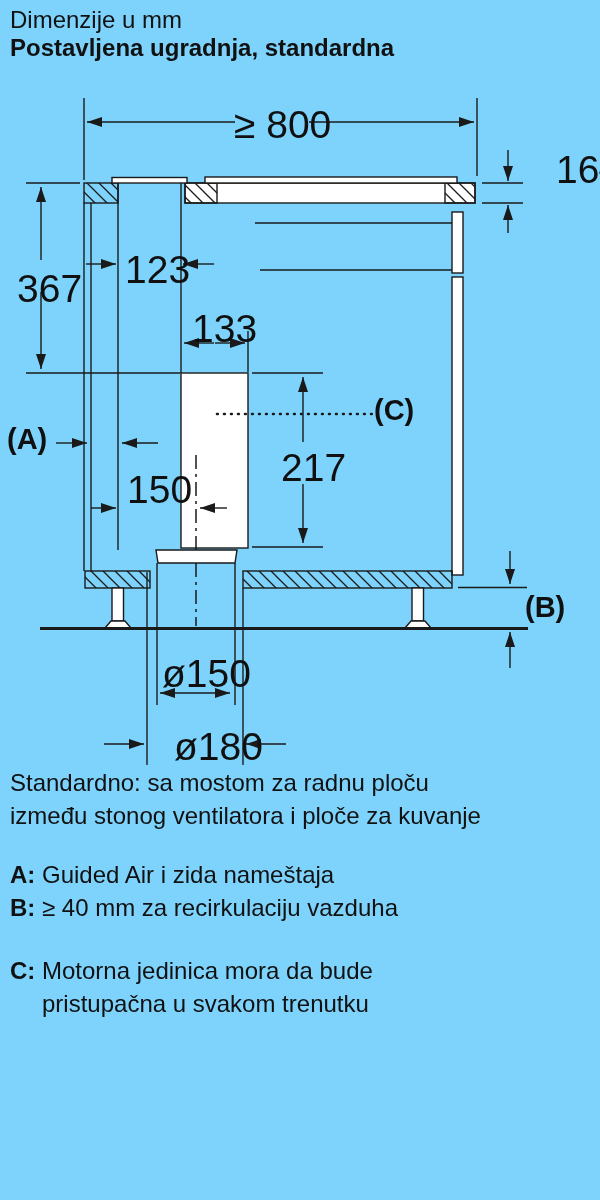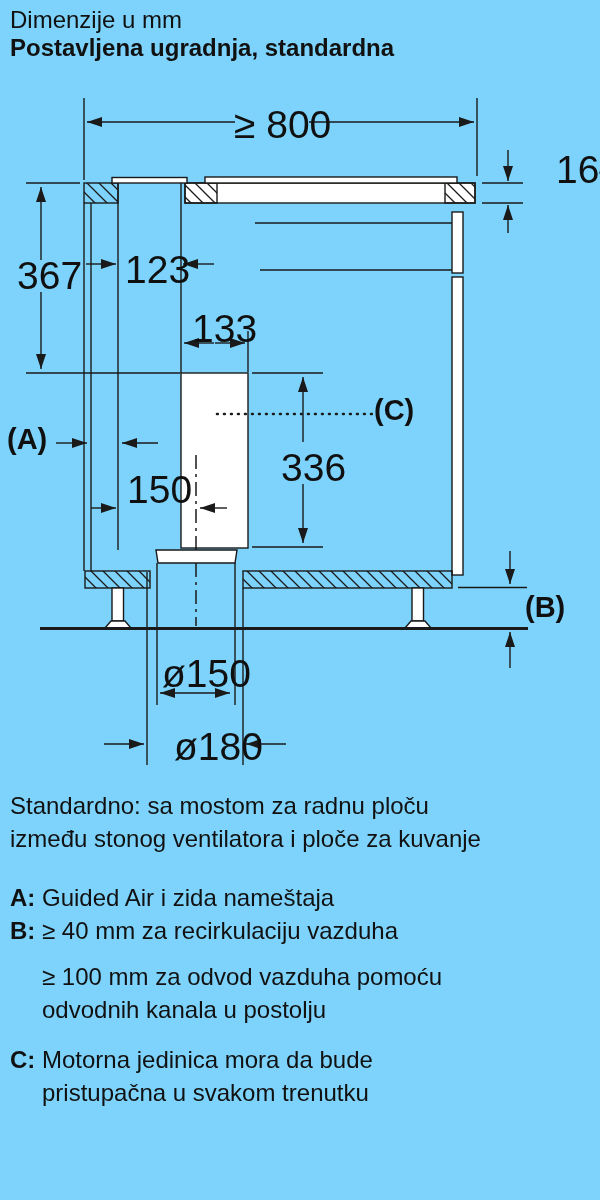--- a/index.html
+++ b/index.html
@@ -21,21 +21,21 @@
     font-size: 39px;
     white-space: nowrap;
     color: #101010;
     line-height: 1;
   }
   .dlabel.small { font-size: 39px; margin-left: 44px; }
   .dlabel.bold { font-weight: bold; font-size: 29px; }
   .notes {
     position: absolute;
     left: 10px;
-    top: 789px;
+    top: 766px;
     width: 582px;
     font-size: 24px;
     line-height: 33px;
   }
   .intro { margin-bottom: 26px; }
   .nitem { display: flex; }
   .nitem.gap13 { margin-top: 13px; }
   .nitem.gap17 { margin-top: 17px; }
   .nkey { width: 32px; flex: 0 0 32px; font-weight: bold; }
 </style>
@@ -186,24 +186,24 @@
 
       <g>
         <line x1="104" y1="744" x2="144" y2="744" marker-end="url(#ah)"></line>
         <line x1="286" y1="744" x2="246" y2="744" marker-end="url(#ah)"></line>
       </g>
     </g>
   </svg>
 
   <div class="dlabel" style="left:234px; top:105px">≥ 800</div>
   <div class="dlabel small" style="left:512px; top:150px">16–45</div>
-  <div class="dlabel" style="left:17px;  top:256px">367</div>
+  <div class="dlabel" style="left:17px;  top:269px">367</div>
   <div class="dlabel" style="left:125px; top:250px">123</div>
   <div class="dlabel" style="left:192px; top:309px">133</div>
-  <div class="dlabel" style="left:281px; top:448px">336</div>
+  <div class="dlabel" style="left:281px; top:448px">217</div>
   <div class="dlabel" style="left:127px; top:470px">150</div>
   <div class="dlabel" style="left:162px; top:654px">ø150</div>
   <div class="dlabel" style="left:174px; top:727px">ø180</div>
   <div class="dlabel bold" style="left:7px;   top:425px">(A)</div>
   <div class="dlabel bold" style="left:525px; top:593px">(B)</div>
   <div class="dlabel bold" style="left:374px; top:396px">(C)</div>
 
   <div class="notes">
     <div class="intro">
       <div>Standardno: sa mostom za radnu ploču</div>
@@ -219,24 +219,20 @@
 
     <div class="nitem">
       <div class="nkey">B:</div>
       <div class="nbody">
         <div>≥ 40 mm za recirkulaciju vazduha</div>
       </div>
     </div>
 
     <div class="nitem gap13">
       <div class="nkey"></div>
-      <div class="nbody">
-        <div>≥ 100 mm za odvod vazduha pomoću</div>
-        <div>odvodnih kanala u postolju</div>
-      </div>
     </div>
 
     <div class="nitem gap17">
       <div class="nkey">C:</div>
       <div class="nbody">
         <div>Motorna jedinica mora da bude</div>
         <div>pristupačna u svakom trenutku</div>
       </div>
     </div>
   </div>

